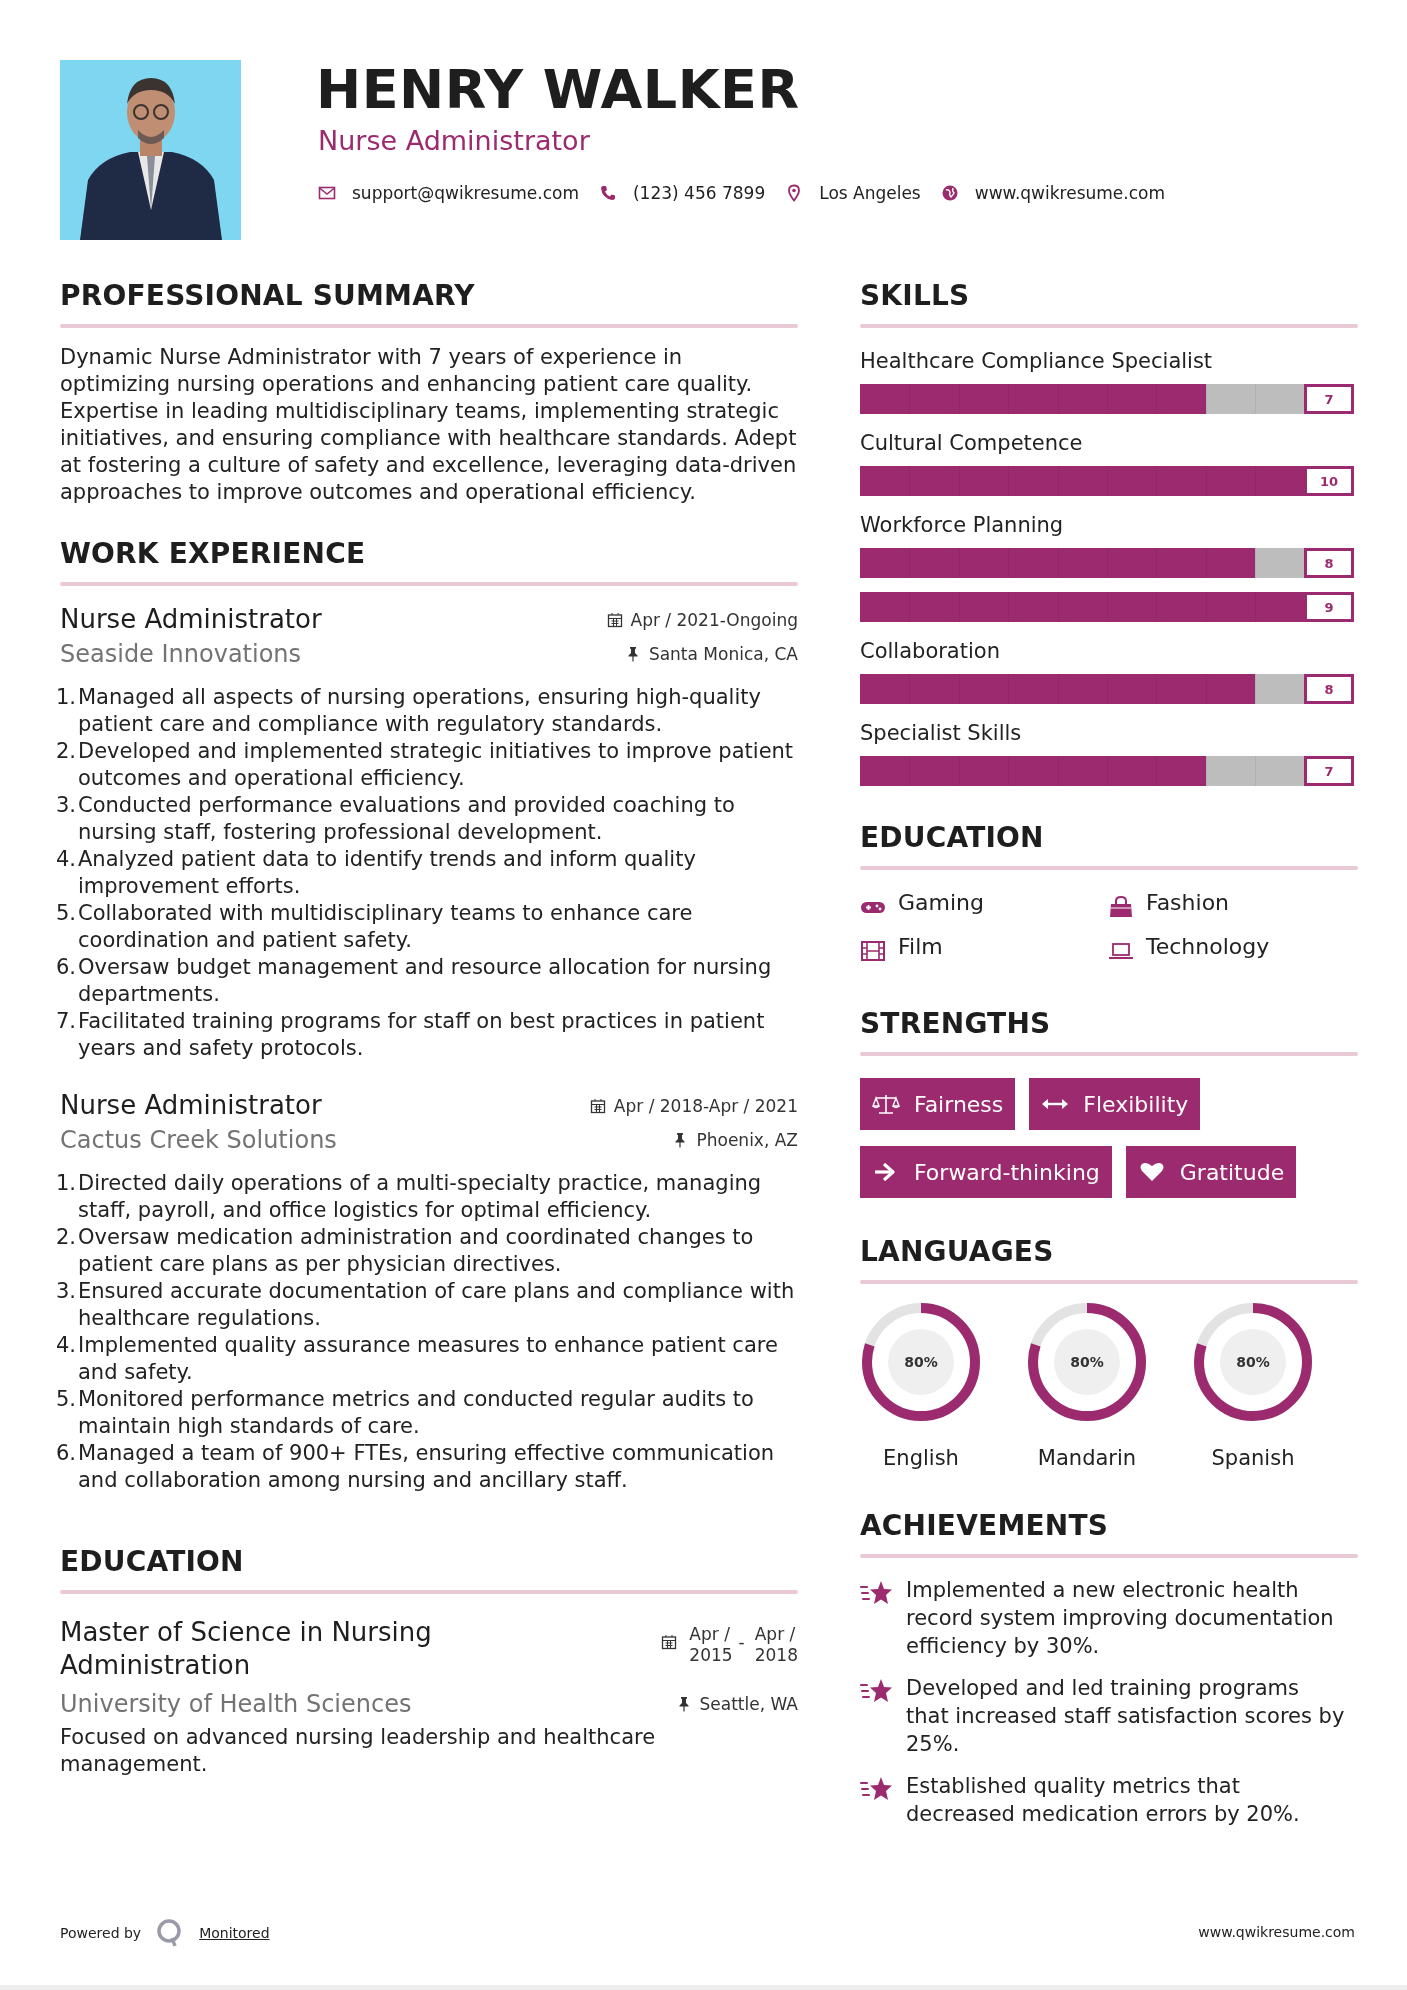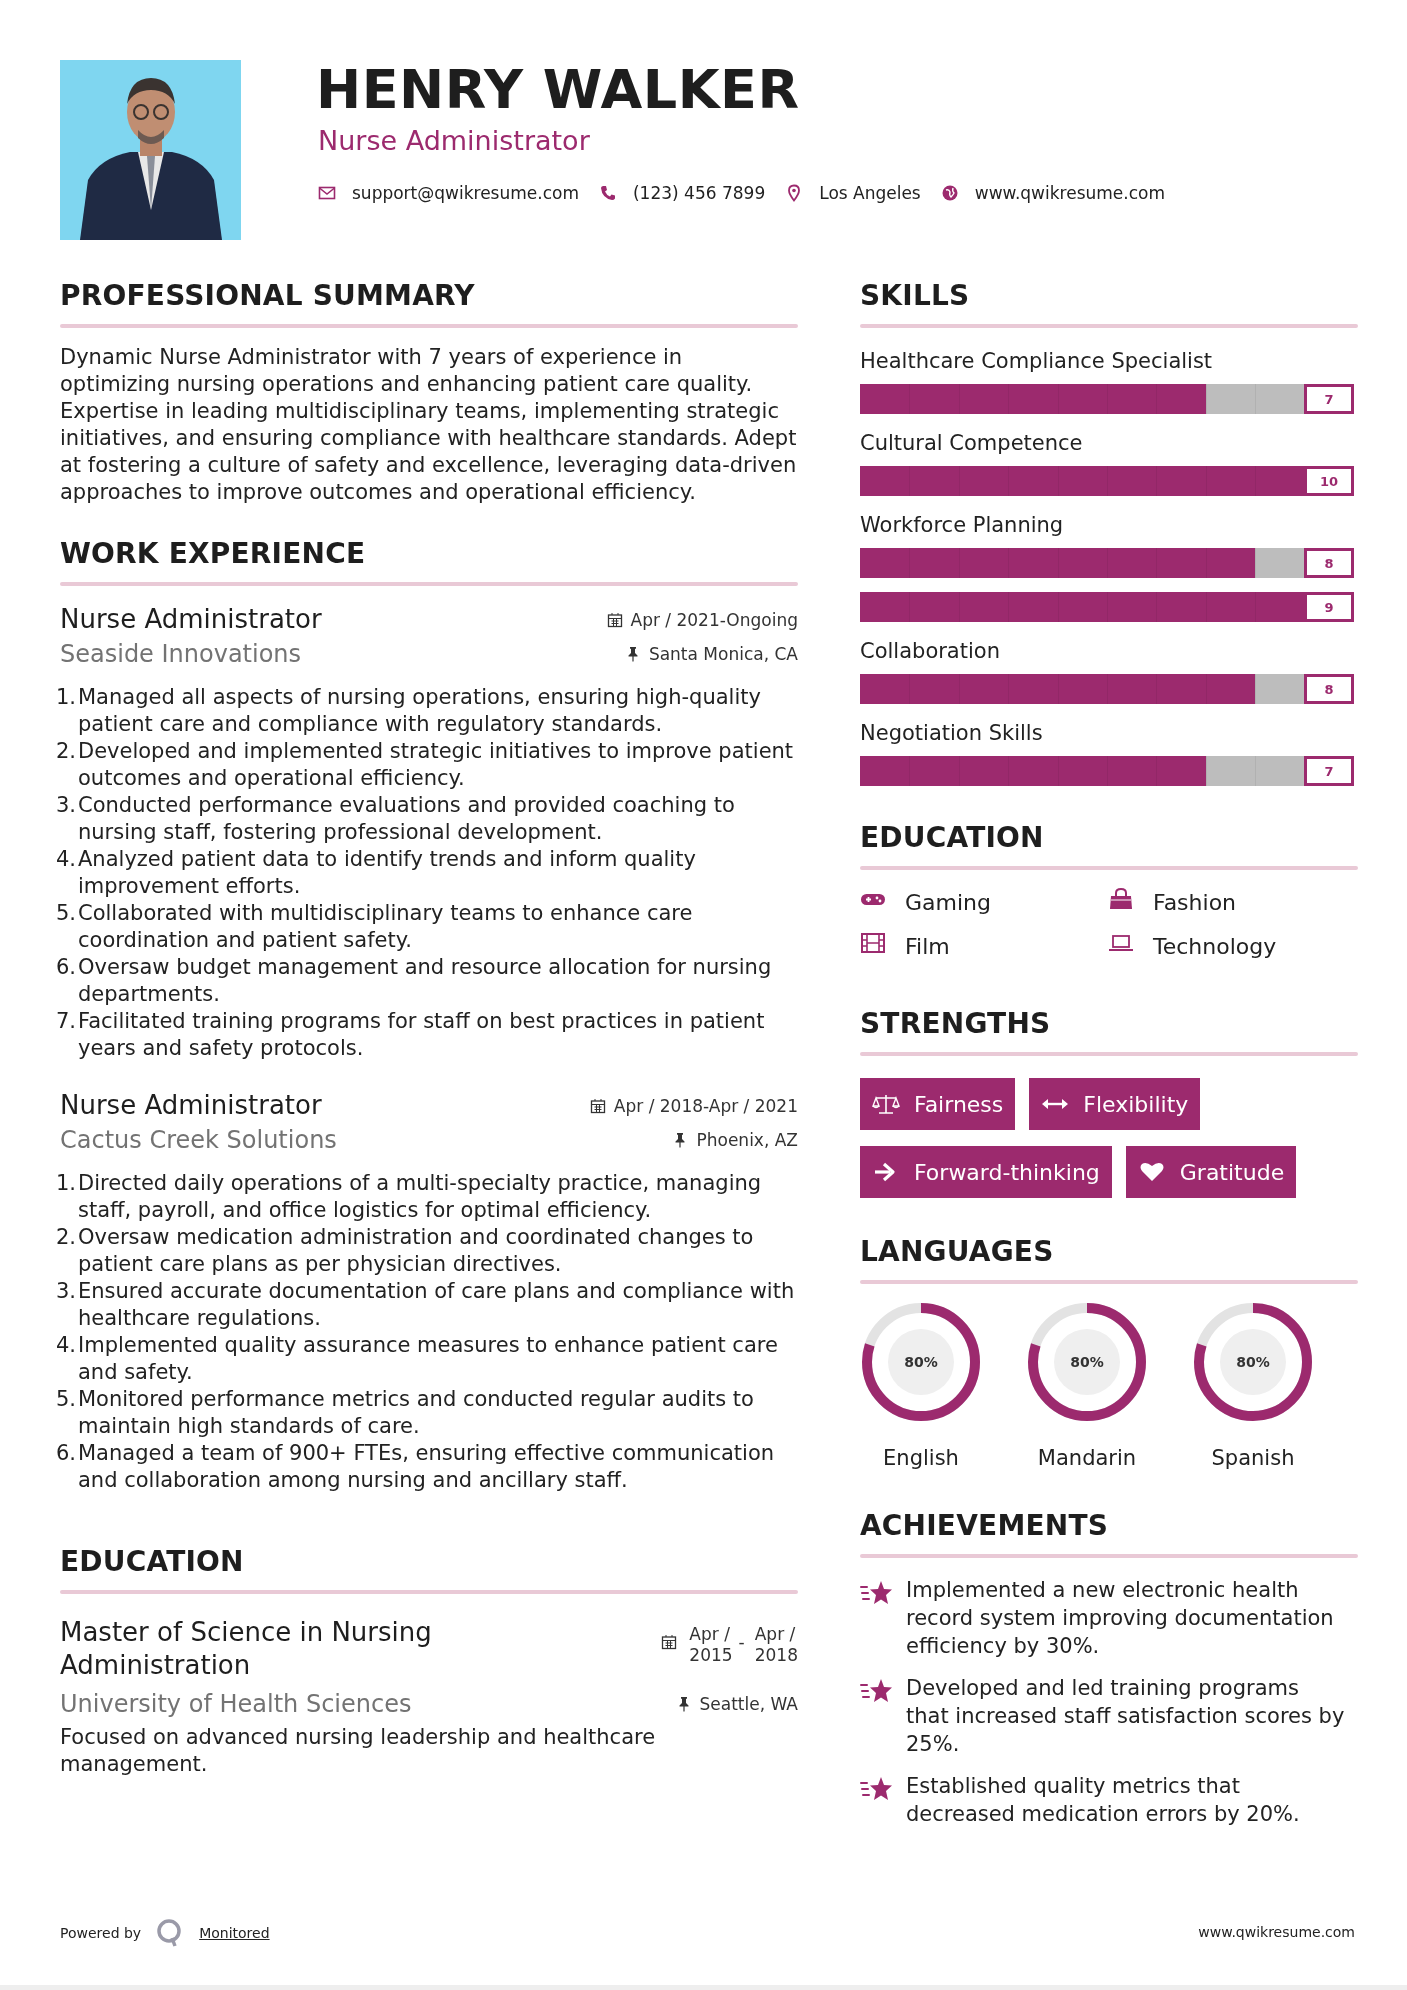--- a/index.html
+++ b/index.html
@@ -53,21 +53,21 @@
   .skill { margin-top: 14px; }
   .skill:first-of-type { margin-top: 18px; }
   .skill-name { font-size: 21px; line-height: 30px; color: #222; }
   .skill-bar { position: relative; height: 30px; margin-top: 8px; width: 494px; background: #bdbdbd; }
   .skill-fill { position: absolute; left: 0; top: 0; bottom: 0; background: #9c2a6e; }
   .skill-seg { position: absolute; top: 0; bottom: 0; width: 1px; background: rgba(0,0,0,0.06); }
   .skill-val { position: absolute; right: 0; top: 0; width: 50px; height: 30px; background: #fff; border: 3px solid #9c2a6e; font-size: 13px; font-weight: bold; color: #9c2a6e; display: flex; align-items: center; justify-content: center; }
 
   
   .interests { display: grid; grid-template-columns: 248px 248px; row-gap: 14px; margin-top: 18px; }
-  .interest { display: flex; align-items: flex-start; font-size: 22px; color: #222; line-height: 30px; gap: 7px; }
+  .interest { display: flex; align-items: flex-end; font-size: 22px; color: #222; line-height: 30px; }
   .interest .ic { width: 26px; height: 22px; margin-right: 12px; color: #9c2a6e; display: inline-flex; align-items: center; }
   .interest .ic svg { width: 26px; height: 22px; }
 
   
   .strengths { display: flex; flex-wrap: wrap; margin-top: 22px; gap: 16px 14px; width: 498px; }
   .strength { background: #9c2a6e; color: #fff; height: 52px; padding: 0 12px; display: flex; align-items: center; font-size: 22px; }
   .strength .ic { width: 28px; height: 22px; margin-right: 14px; display: inline-flex; align-items: center; color: #fff; }
   .strength .ic svg { width: 28px; height: 22px; }
 
   
@@ -351,21 +351,21 @@
               <div class="skill-seg" style="left: 197.6px;"></div>
               <div class="skill-seg" style="left: 247px;"></div>
               <div class="skill-seg" style="left: 296.4px;"></div>
               <div class="skill-seg" style="left: 345.8px;"></div>
               <div class="skill-seg" style="left: 395.2px;"></div>
               <div class="skill-seg" style="left: 444.6px;"></div>
               <div class="skill-val">8</div>
             </div>
           </div>
           <div class="skill">
-            <div class="skill-name">Negotiation Skills</div>
+            <div class="skill-name">Specialist Skills</div>
             <div class="skill-bar">
               <div class="skill-fill" style="width: 345.8px;"></div>
               <div class="skill-seg" style="left: 49.4px;"></div>
               <div class="skill-seg" style="left: 98.8px;"></div>
               <div class="skill-seg" style="left: 148.2px;"></div>
               <div class="skill-seg" style="left: 197.6px;"></div>
               <div class="skill-seg" style="left: 247px;"></div>
               <div class="skill-seg" style="left: 296.4px;"></div>
               <div class="skill-seg" style="left: 345.8px;"></div>
               <div class="skill-seg" style="left: 395.2px;"></div>

